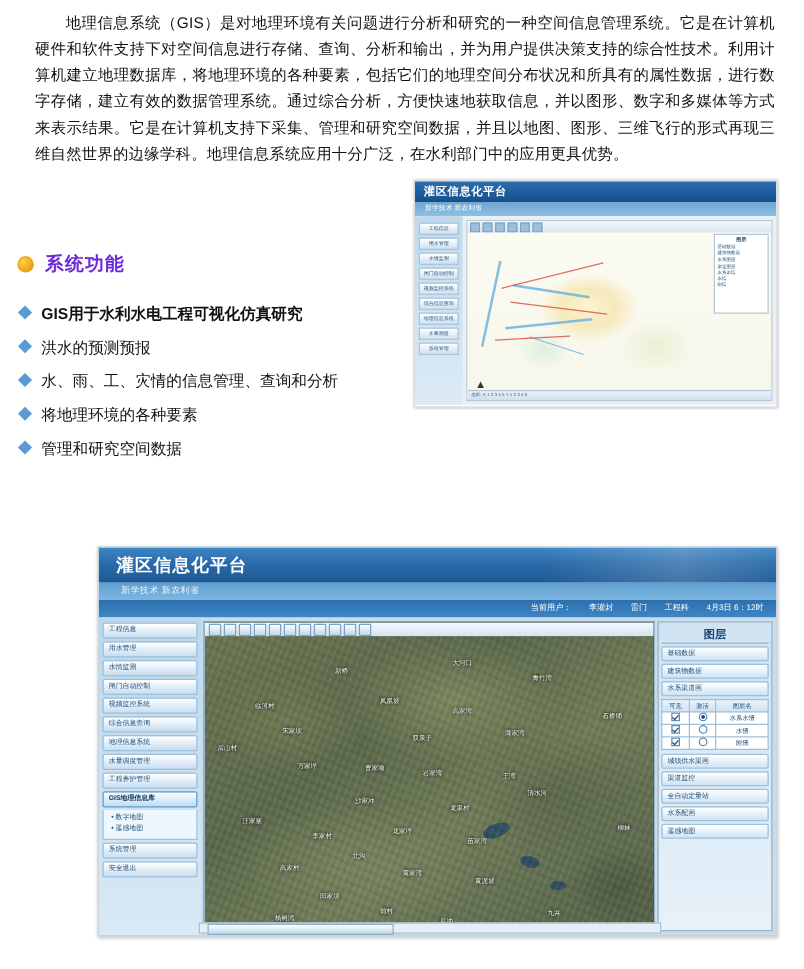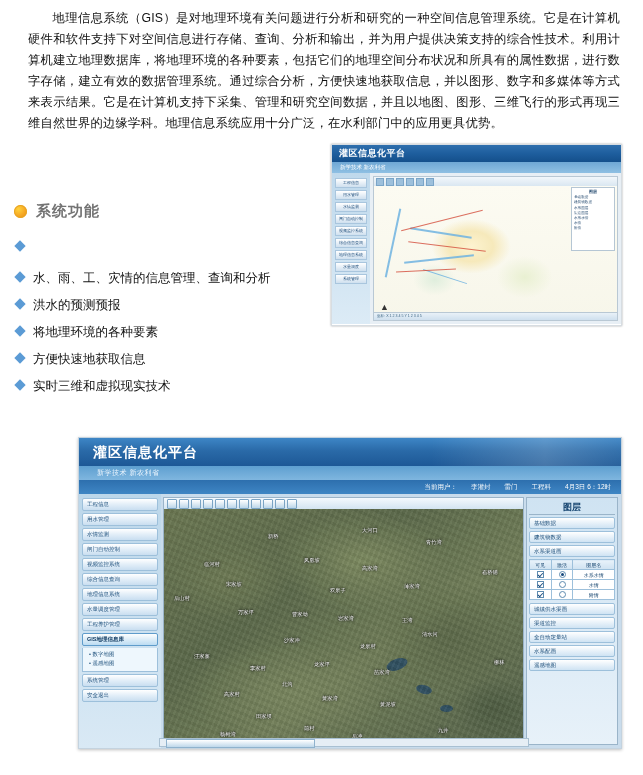--- a/index.html
+++ b/index.html
@@ -42,21 +42,21 @@
   .section-bullet {
     width: 13px;
     height: 13px;
     border-radius: 50%;
     background: radial-gradient(circle at 35% 32%, #ffd23c 0%, #f5a623 55%, #e08c10 100%);
     box-shadow: 0 0 0 1px #e7a422 inset;
   }
   .section-title {
     font-size: 15px;
     font-weight: bold;
-    color: #737373;
+    color: #6d28d9;
     letter-spacing: 1px;
   }
 
   
   .feature-list {
     position: absolute;
     left: 16px;
     top: 243px;
     width: 330px;
   }
@@ -465,40 +465,37 @@
 <div class="intro">地理信息系统（GIS）是对地理环境有关问题进行分析和研究的一种空间信息管理系统。它是在计算机硬件和软件支持下对空间信息进行存储、查询、分析和输出，并为用户提供决策支持的综合性技术。利用计算机建立地理数据库，将地理环境的各种要素，包括它们的地理空间分布状况和所具有的属性数据，进行数字存储，建立有效的数据管理系统。通过综合分析，方便快速地获取信息，并以图形、数字和多媒体等方式来表示结果。它是在计算机支持下采集、管理和研究空间数据，并且以地图、图形、三维飞行的形式再现三维自然世界的边缘学科。地理信息系统应用十分广泛，在水利部门中的应用更具优势。</div>
 
 <div class="section-head">
   <span class="section-bullet"></span>
   <span class="section-title">系统功能</span>
 </div>
 
 <div class="feature-list">
   <div class="feature-item bold">
     <span class="diamond"></span>
+    <span class="feature-text">GIS用于水利水电工程可视化仿真研究</span>
+  </div>
+  <div class="feature-item">
+    <span class="diamond"></span>
+    <span class="feature-text">洪水的预测预报</span>
   </div>
   <div class="feature-item">
     <span class="diamond"></span>
     <span class="feature-text">水、雨、工、灾情的信息管理、查询和分析</span>
   </div>
   <div class="feature-item">
     <span class="diamond"></span>
-    <span class="feature-text">洪水的预测预报</span>
+    <span class="feature-text">将地理环境的各种要素</span>
   </div>
   <div class="feature-item">
     <span class="diamond"></span>
-    <span class="feature-text">将地理环境的各种要素</span>
-  </div>
-  <div class="feature-item">
-    <span class="diamond"></span>
-    <span class="feature-text">方便快速地获取信息</span>
-  </div>
-  <div class="feature-item">
-    <span class="diamond"></span>
-    <span class="feature-text">实时三维和虚拟现实技术</span>
+    <span class="feature-text">管理和研究空间数据</span>
   </div>
 </div>
 
 <div class="shot-top">
   <div class="tbar">灌区信息化平台</div>
   <div class="subbar">新学技术 新农利省</div>
   <div class="body">
     <div class="left-menu">
       <div>工程信息</div>
       <div>用水管理</div>

